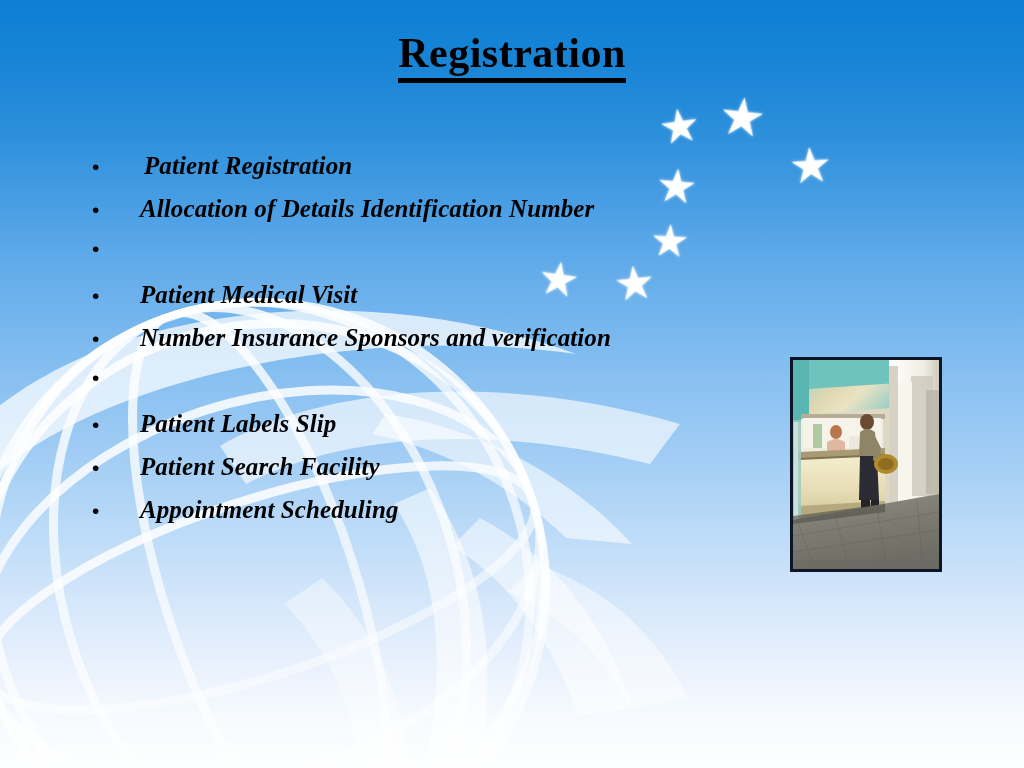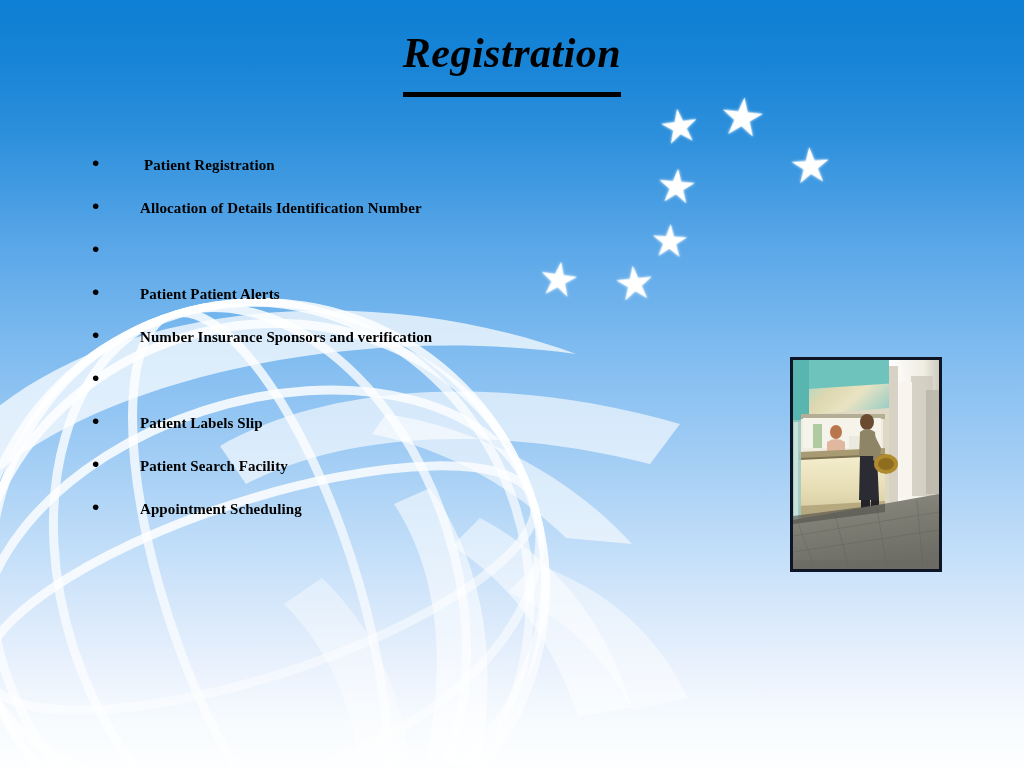--- a/index.html
+++ b/index.html
@@ -50,25 +50,24 @@
     position: absolute;
     top: 31px;
     left: 0;
     width: 1024px;
     text-align: center;
   }
   #title-text {
     display: inline-block;
     font-size: 42px;
     font-weight: bold;
-    font-style: italic;
     color: #000000;
     letter-spacing: 0.5px;
     border-bottom: 5px solid #000000;
-    padding-bottom: 17px;
+    padding-bottom: 3px;
     line-height: 1.05;
   }
 
   
   #bullet-list {
     position: absolute;
     top: 152px;
     left: 92px;
     width: 640px;
   }
@@ -79,22 +78,23 @@
   }
   .bullet-mark {
     width: 48px;
     flex: 0 0 48px;
     font-size: 21px;
     line-height: 1;
     color: #000000;
     font-family: "Liberation Sans", sans-serif;
   }
   .bullet-text {
-    font-size: 15px;
+    font-size: 25px;
     font-weight: bold;
+    font-style: italic;
     color: #000000;
     white-space: nowrap;
     letter-spacing: 0.1px;
   }
   .bullet-row.first .bullet-text { padding-left: 4px; }
 
   
   .star {
     position: absolute;
     color: #ffffff;
@@ -177,21 +177,21 @@
     </div>
     <div class="bullet-row">
       <span class="bullet-mark">•</span>
       <span class="bullet-text">Allocation of Details Identification Number</span>
     </div>
     <div class="bullet-row">
       <span class="bullet-mark">•</span>
     </div>
     <div class="bullet-row">
       <span class="bullet-mark">•</span>
-      <span class="bullet-text">Patient Patient Alerts</span>
+      <span class="bullet-text">Patient Medical Visit</span>
     </div>
     <div class="bullet-row">
       <span class="bullet-mark">•</span>
       <span class="bullet-text">Number Insurance Sponsors and verification</span>
     </div>
     <div class="bullet-row">
       <span class="bullet-mark">•</span>
     </div>
     <div class="bullet-row">
       <span class="bullet-mark">•</span>

